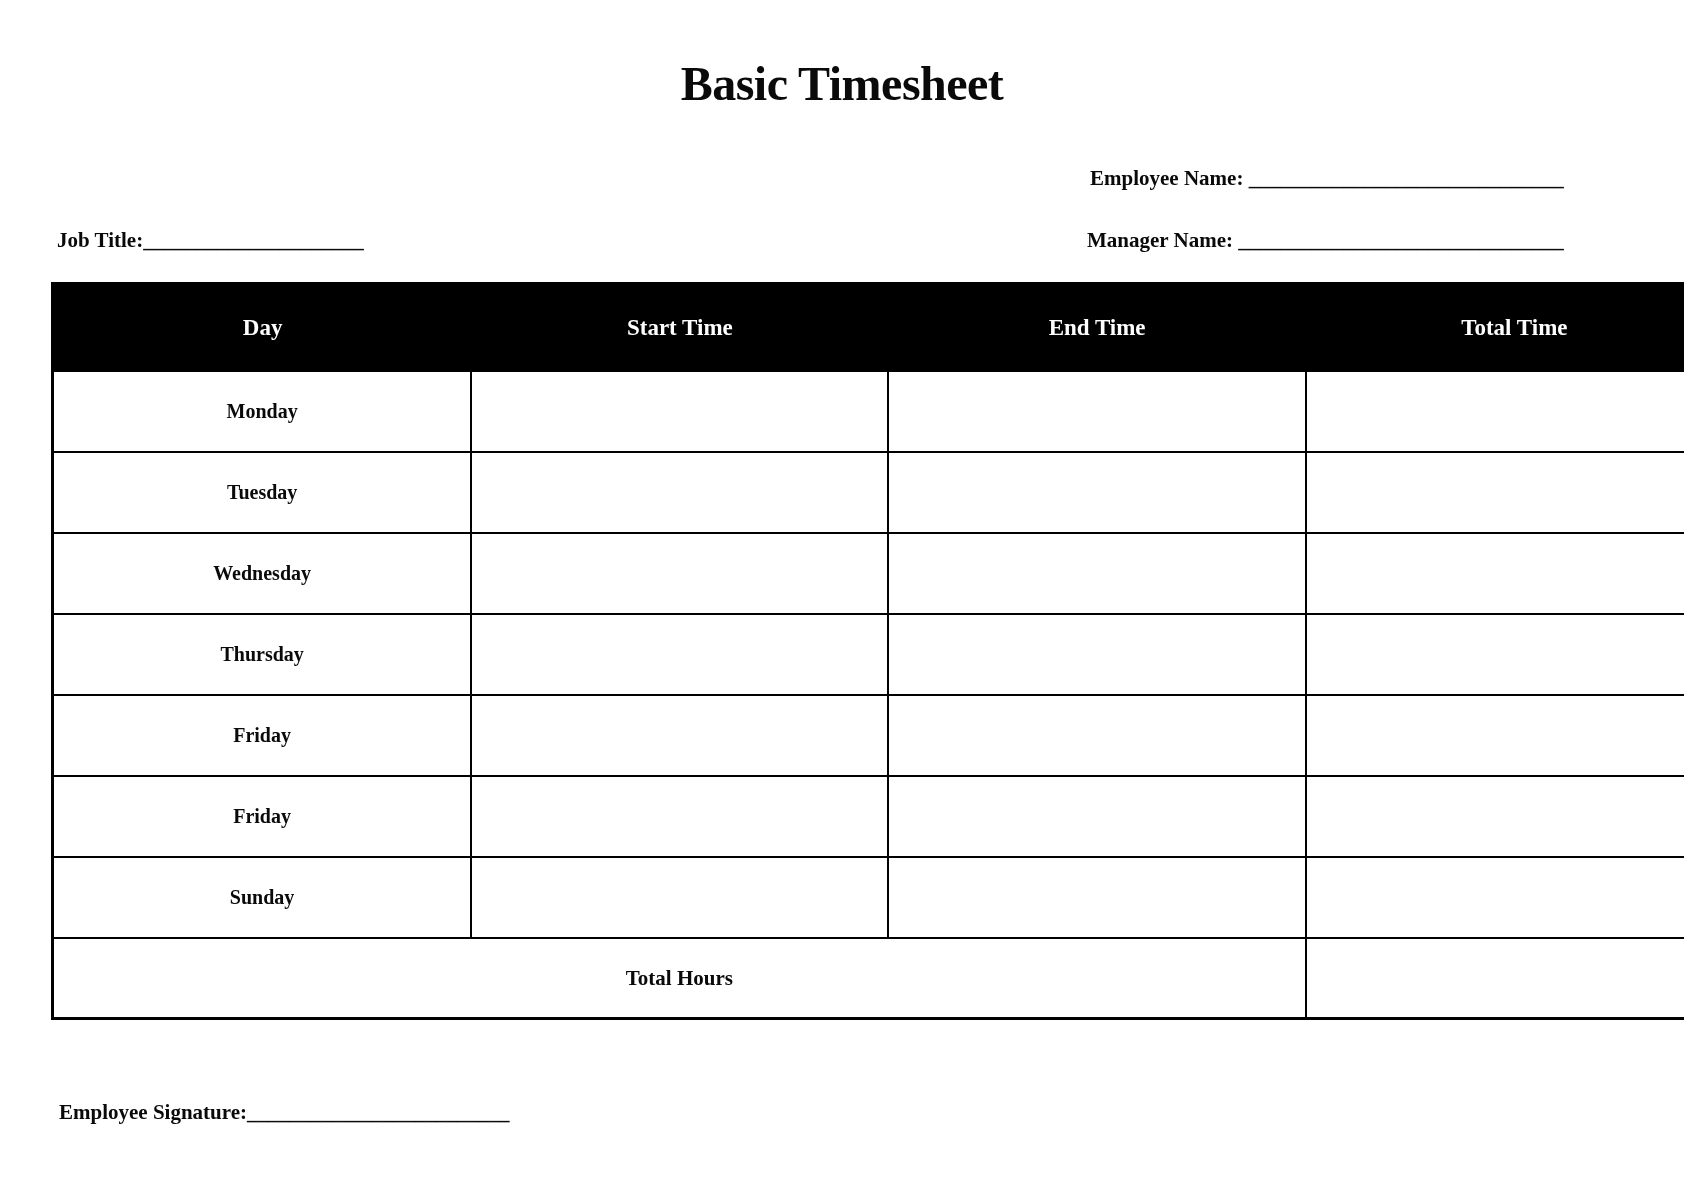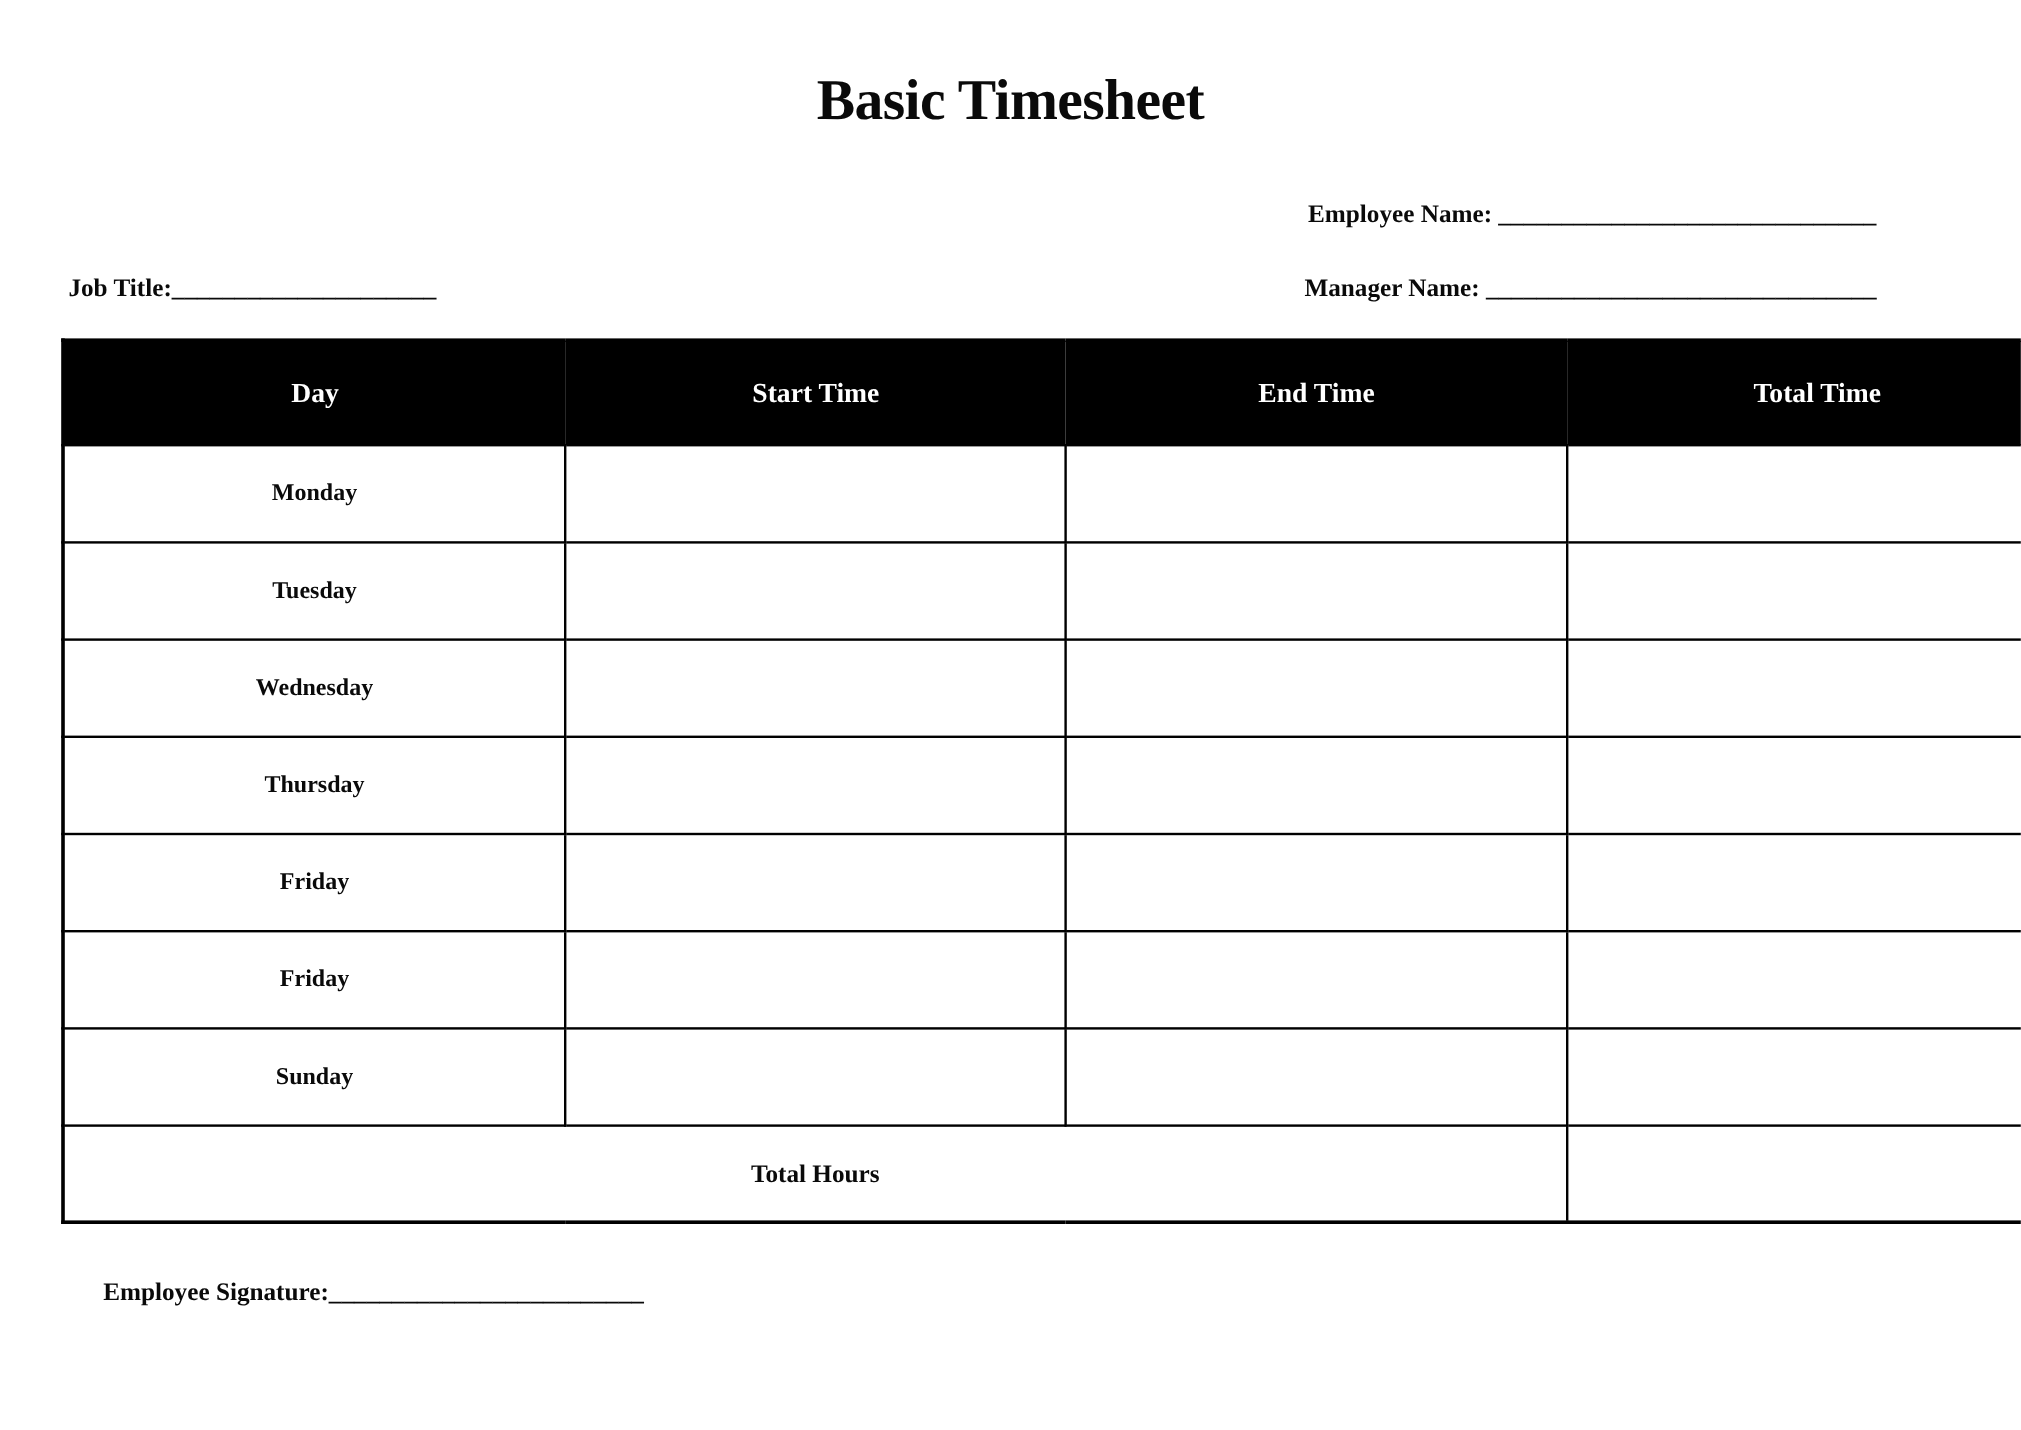--- a/index.html
+++ b/index.html
@@ -41,21 +41,21 @@
     color: #0a0a0a;
   }
   .field .line {
     font-weight: 700;
     letter-spacing: 0;
   }
   .f-date            { left: 60px;   top: 166px; }
   .f-employee-name   { left: 1090px; top: 166px; }
   .f-job-title       { left: 57px;   top: 228px; }
   .f-manager-name    { left: 1087px; top: 228px; }
-  .f-emp-signature   { left: 59px;   top: 1064px; margin-left: 27px; }
+  .f-emp-signature   { left: 59px;   top: 1100px; }
   .f-mgr-signature   { left: 1132px; top: 1064px; }
 
   table.timesheet {
     position: absolute;
     left: 51px;
     top: 282px;
     width: 1675px;
     border-collapse: collapse;
     table-layout: fixed;
     border: 3px solid #000000;

